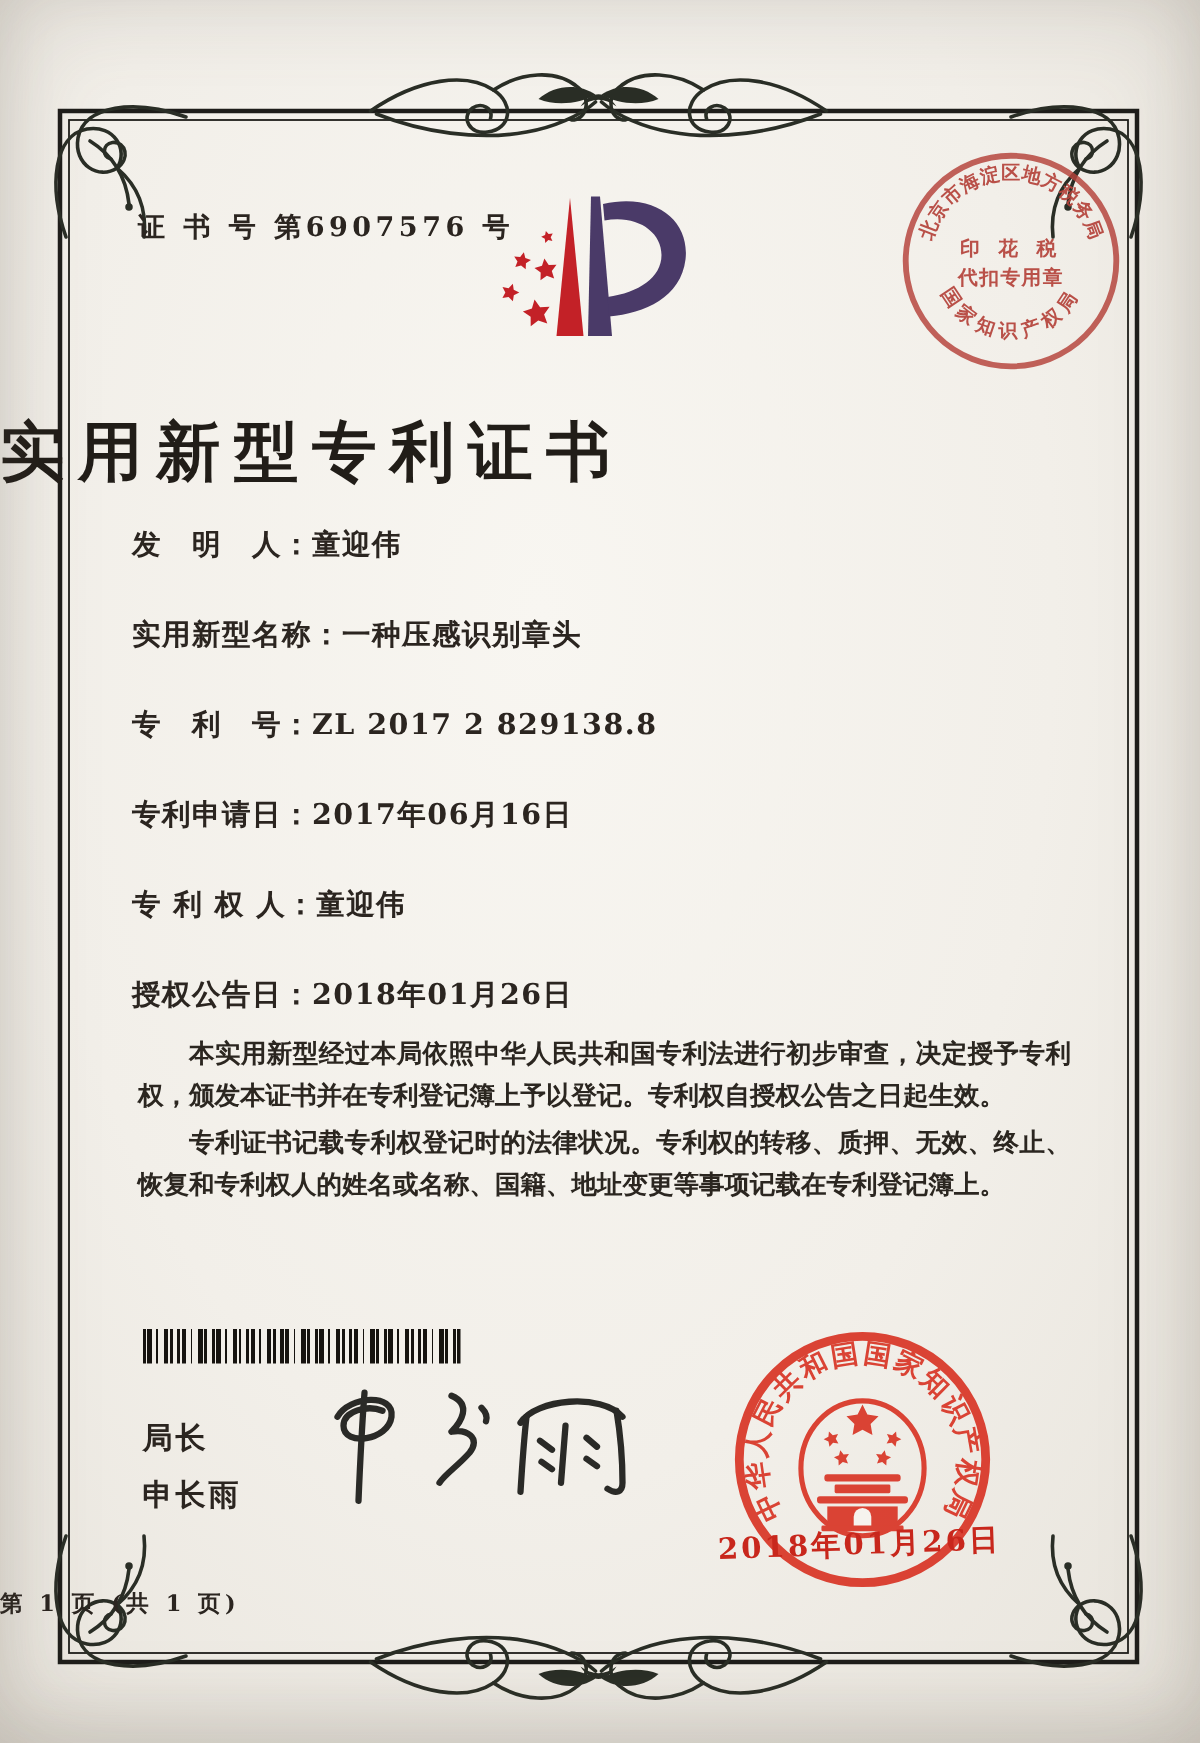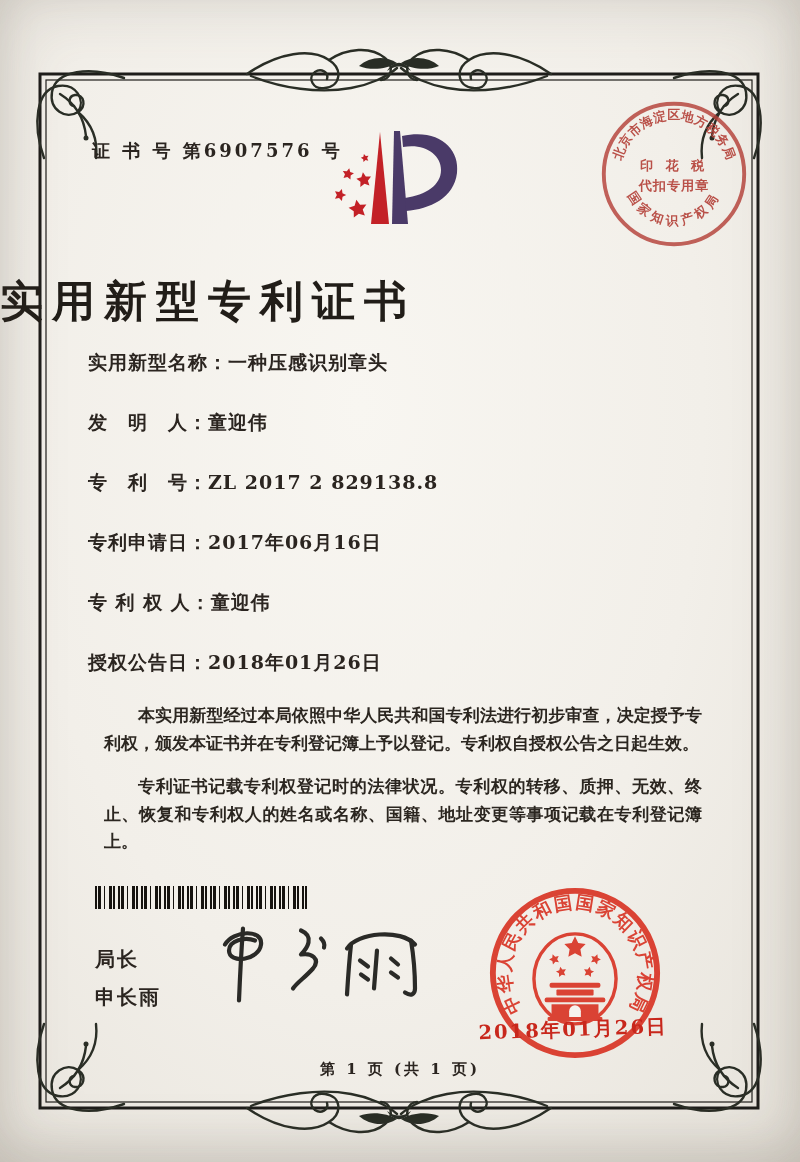--- a/index.html
+++ b/index.html
@@ -21,35 +21,35 @@
   .tax-ring{font-size:13px;font-weight:700;fill:#b5433b;letter-spacing:.5px;}
   .tax-ring-b{font-size:13px;font-weight:700;fill:#b5433b;letter-spacing:4px;}
   .tax-center1{font-size:13.5px;font-weight:700;fill:#b5433b;letter-spacing:4px;}
   .tax-center2{font-size:13.5px;font-weight:700;fill:#b5433b;letter-spacing:1px;}
   .title{position:absolute;left:0;top:244px;width:100%;
     font-size:43px;font-weight:700;letter-spacing:9px;color:#211d18;}
   .fields{position:absolute;left:88px;top:350px;width:640px;}
   .field-row{height:60px;font-size:19px;font-weight:600;letter-spacing:1px;}
   .body-text{position:absolute;left:88px;top:686px;width:630px;
     font-size:17px;line-height:27.5px;font-weight:600;text-align:justify;color:#2b2620;}
-  .body-text p{margin:16px;text-indent:2em;}
+  .body-text p{margin:4px;text-indent:2em;}
   .barcode{position:absolute;left:95px;top:886px;width:212px;height:23px;
     background:repeating-linear-gradient(90deg,
       #16130f 0 2px, transparent 2px 3px, #16130f 3px 6px, transparent 6px 9px,
       #16130f 9px 10px, transparent 10px 14px, #16130f 14px 17px, transparent 17px 18px,
       #16130f 18px 20px, transparent 20px 23px);}
   .signer{position:absolute;left:95px;top:940px;font-size:20px;font-weight:600;letter-spacing:2px;}
   .signer div{line-height:38px;font-family:Liberation Serif, serif;}
   .signature{position:absolute;left:205px;top:912px;width:240px;height:105px;}
   .sig{fill:none;stroke:#2a2a27;stroke-width:4.2;stroke-linecap:round;stroke-linejoin:round;}
   .office-seal{position:absolute;left:487px;top:885px;width:176px;height:176px;opacity:.95;}
   .seal-ring{font-size:18.5px;font-weight:700;fill:#d93a2b;letter-spacing:2px;}
   .seal-date{position:absolute;left:468px;top:1016px;width:210px;text-align:center;
     font-size:19.5px;font-weight:700;color:#c8271c;letter-spacing:2px;transform:rotate(-2deg);}
-  .footer{position:absolute;left:0;top:1060px;width:100%;text-align:center;
+  .footer{position:absolute;left:0;top:1060px;width:100%;text-align:left;
     font-size:15px;font-weight:600;letter-spacing:3px;}
   svg text{font-family:"DejaVu Serif","Liberation Serif",serif;}
 </style>
 </head>
 <body>
 
 <div class="page">
 
   <svg class="frame" width="800" height="1162" viewBox="0 0 800 1162" aria-hidden="true">
     <defs>
@@ -114,24 +114,24 @@
     <text class="tax-center2" x="80" y="96" text-anchor="middle">代扣专用章</text>
     <text class="tax-ring-b" text-anchor="middle">
       <textPath href="#taxBottom" startOffset="50%">国家知识产权局</textPath>
     </text>
   </svg>
 
   <h1 class="title">实用新型专利证书</h1>
 
   <div class="fields">
     <div class="field-row">
-      <span>实用新型名称：</span><span>一种压感识别章头</span>
+      <span>发　明　人：</span><span>童迎伟</span>
     </div>
     <div class="field-row">
-      <span>发　明　人：</span><span>童迎伟</span>
+      <span>实用新型名称：</span><span>一种压感识别章头</span>
     </div>
     <div class="field-row">
       <span>专　利　号：</span><span>ZL 2017 2 829138.8</span>
     </div>
     <div class="field-row">
       <span>专利申请日：</span><span>2017年06月16日</span>
     </div>
     <div class="field-row">
       <span>专 利 权 人：</span><span>童迎伟</span>
     </div>

